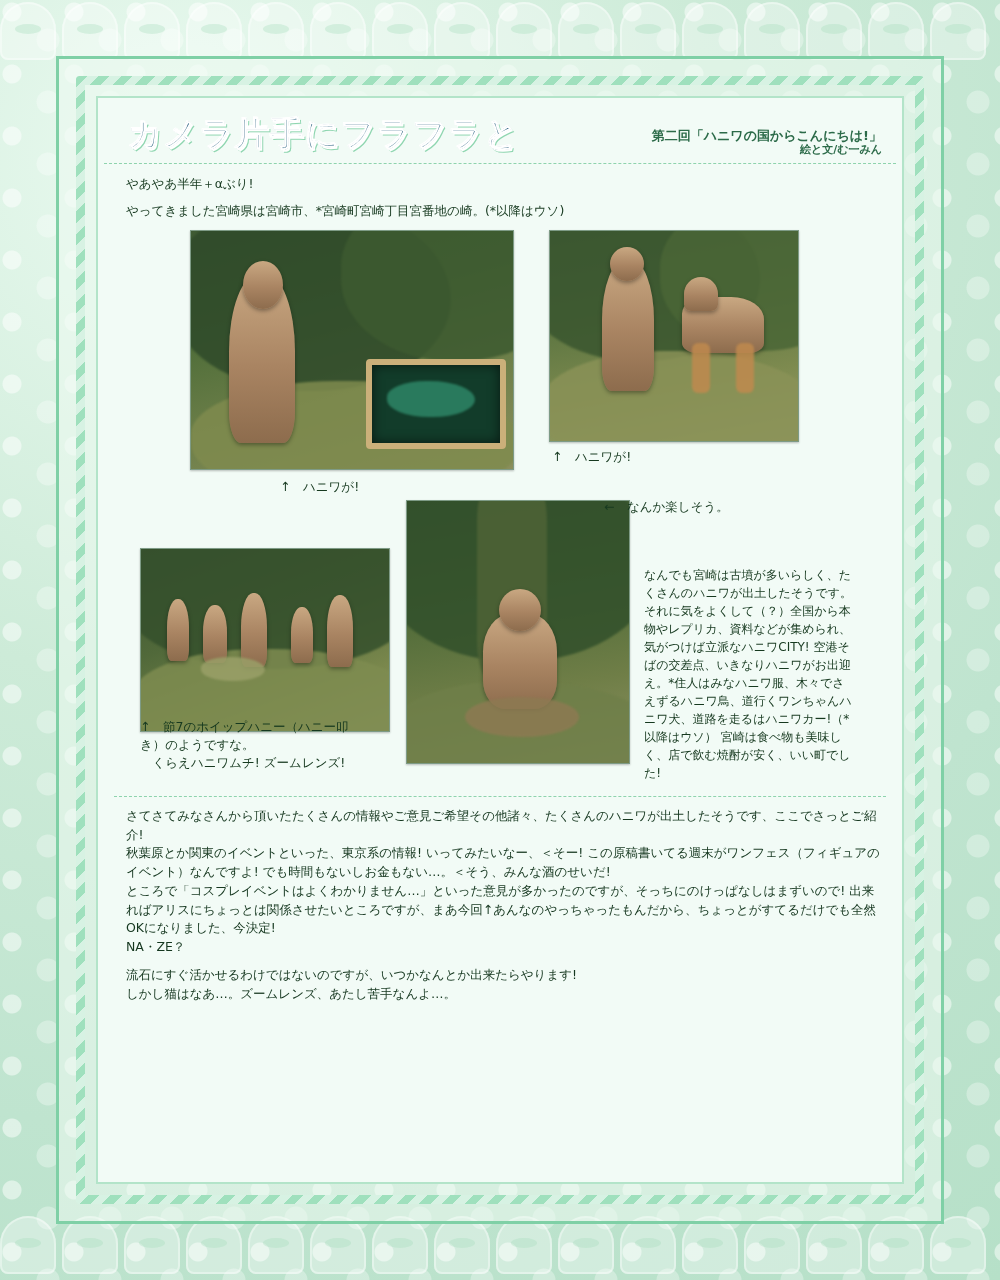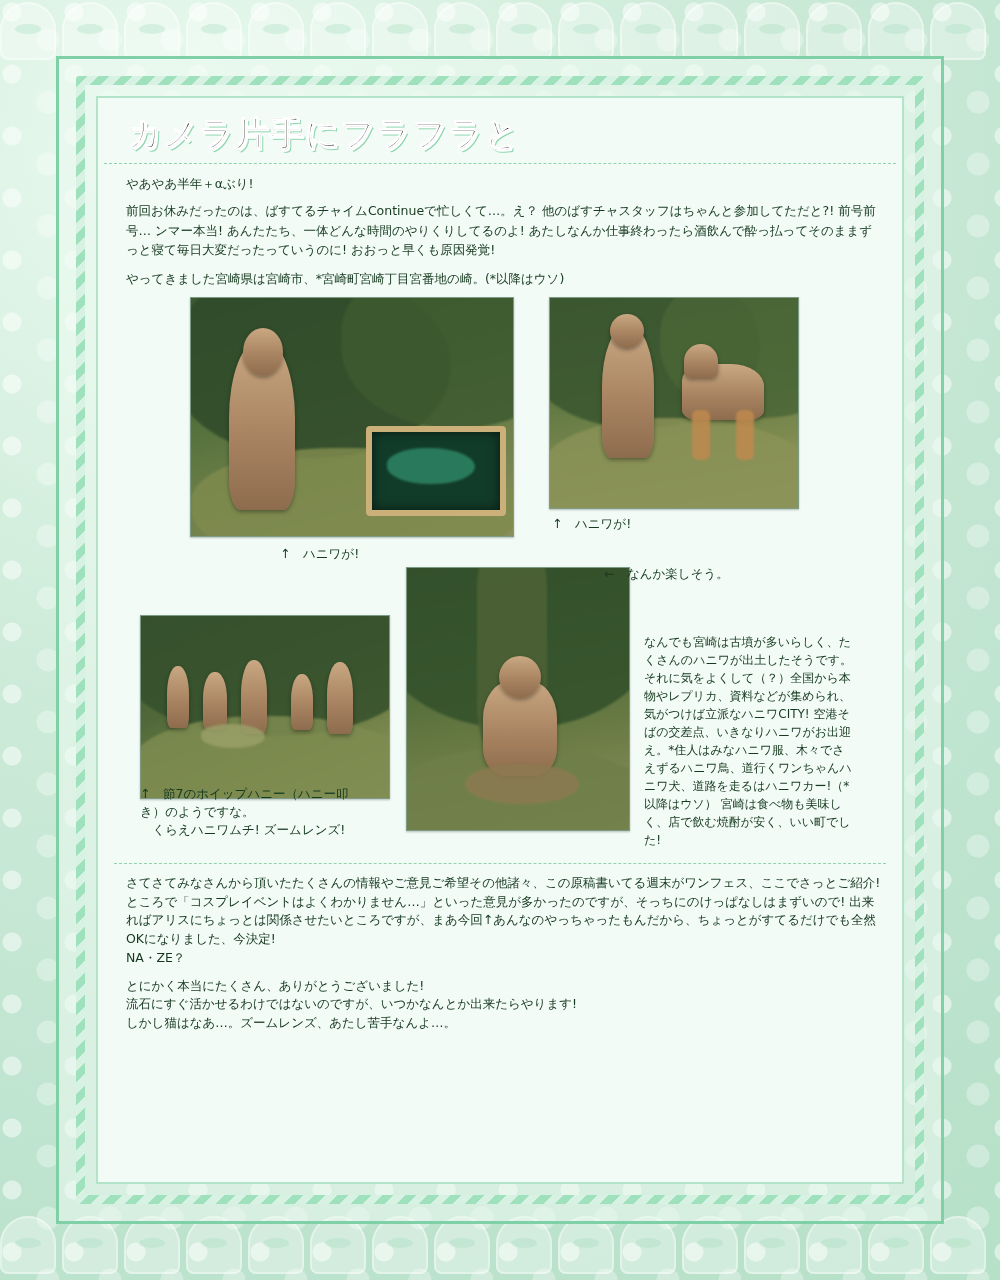--- a/index.html
+++ b/index.html
@@ -111,21 +111,21 @@
     justify-content: space-between;
     padding: 8px 14px 6px 24px;
     border-bottom: 1px dashed #8ed3ad;
     margin-bottom: 10px;
   }
   .title-main {
     font-family: "DejaVu Sans", sans-serif;
     font-weight: bold;
     font-size: 33px;
     letter-spacing: 2px;
-    color: #000000;
+    color: #0c4a6e;
     text-shadow:
       2px 2px 0 #ffffff,
       3px 3px 0 #8fd6b0,
       -1px -1px 0 #ffffff;
     -webkit-text-stroke: 1px #ffffff;
   }
   .title-right {
     text-align: right;
     line-height: 1.15;
   }
@@ -285,24 +285,27 @@
 </div>
 
 <div class="frame-outer"></div>
 <div class="zigzag"></div>
 <div class="sheet"></div>
 
 <div class="content">
 
   <div class="title-band">
     <div class="title-main">カメラ片手にフラフラと</div>
+    <div class="title-right">
+      <div class="title-sub1">第二回「ハニワの国からこんにちは!」</div>
+      <div class="title-sub2">絵と文/む一みん</div>
+    </div>
   </div>
 
   <p class="para tight">やあやあ半年＋αぶり!</p>
-  <p class="para">前回お休みだったのは、ばすてるチャイムContinueで忙しくて…。え？ 他のばすチャスタッフはちゃんと参加してただと?! 前号前号… ンマー本当! あんたたち、一体どんな時間のやりくりしてるのよ! あたしなんか仕事終わったら酒飲んで酔っ払ってそのままずっと寝て毎日大変だったっていうのに! おおっと早くも原因発覚!</p>
   <p class="para">やってきました宮崎県は宮崎市、*宮崎町宮崎丁目宮番地の崎。(*以降はウソ)</p>
 
   <div class="photos">
 
     <div class="photo" id="photo-haniwa-front">
       <div class="blob" style="left:-20px;top:-30px;width:280px;height:190px;background:#2f4a2a;"></div>
       <div class="blob" style="left:150px;top:-40px;width:230px;height:170px;background:#3d5a30;"></div>
       <div class="blob" style="left:0px;top:150px;width:330px;height:120px;background:#7f8b4e;"></div>
       <div class="figure" style="left:38px;top:42px;width:66px;height:170px;"></div>
       <div class="figure" style="left:52px;top:30px;width:40px;height:48px;border-radius:50%;"></div>
@@ -351,21 +354,21 @@
       <div>　くらえハニワムチ! ズームレンズ!</div>
     </div>
 
     <div class="side-text">なんでも宮崎は古墳が多いらしく、たくさんのハニワが出土したそうです。それに気をよくして（？）全国から本物やレプリカ、資料などが集められ、気がつけば立派なハニワCITY! 空港そばの交差点、いきなりハニワがお出迎え。*住人はみなハニワ服、木々でさえずるハニワ鳥、道行くワンちゃんハニワ犬、道路を走るはハニワカー!（*以降はウソ）
 宮崎は食べ物も美味しく、店で飲む焼酎が安く、いい町でした!</div>
   </div>
 
   <hr class="divider">
 
   <div class="closing">
-    <p class="run">さてさてみなさんから頂いたたくさんの情報やご意見ご希望その他諸々、この原稿書いてる週末がワンフェス、ここでさっとご紹介!</p>
+    <p class="run">さてさてみなさんから頂いたたくさんの情報やご意見ご希望その他諸々、たくさんのハニワが出土したそうです、ここでさっとご紹介!</p>
+    <p class="run">秋葉原とか関東のイベントといった、東京系の情報! いってみたいなー、＜そー! この原稿書いてる週末がワンフェス（フィギュアのイベント）なんですよ! でも時間もないしお金もない…。＜そう、みんな酒のせいだ!</p>
     <p class="run">ところで「コスプレイベントはよくわかりません…」といった意見が多かったのですが、そっちにのけっぱなしはまずいので! 出来ればアリスにちょっとは関係させたいところですが、まあ今回↑あんなのやっちゃったもんだから、ちょっとがすてるだけでも全然OKになりました、今決定!</p>
     <p>NA・ZE？</p>
-    <p class="run">とにかく本当にたくさん、ありがとうございました!</p>
     <p class="run">流石にすぐ活かせるわけではないのですが、いつかなんとか出来たらやります!</p>
     <p>しかし猫はなあ…。ズームレンズ、あたし苦手なんよ…。</p>
   </div>
 
 </div>
 
 </body></html>

